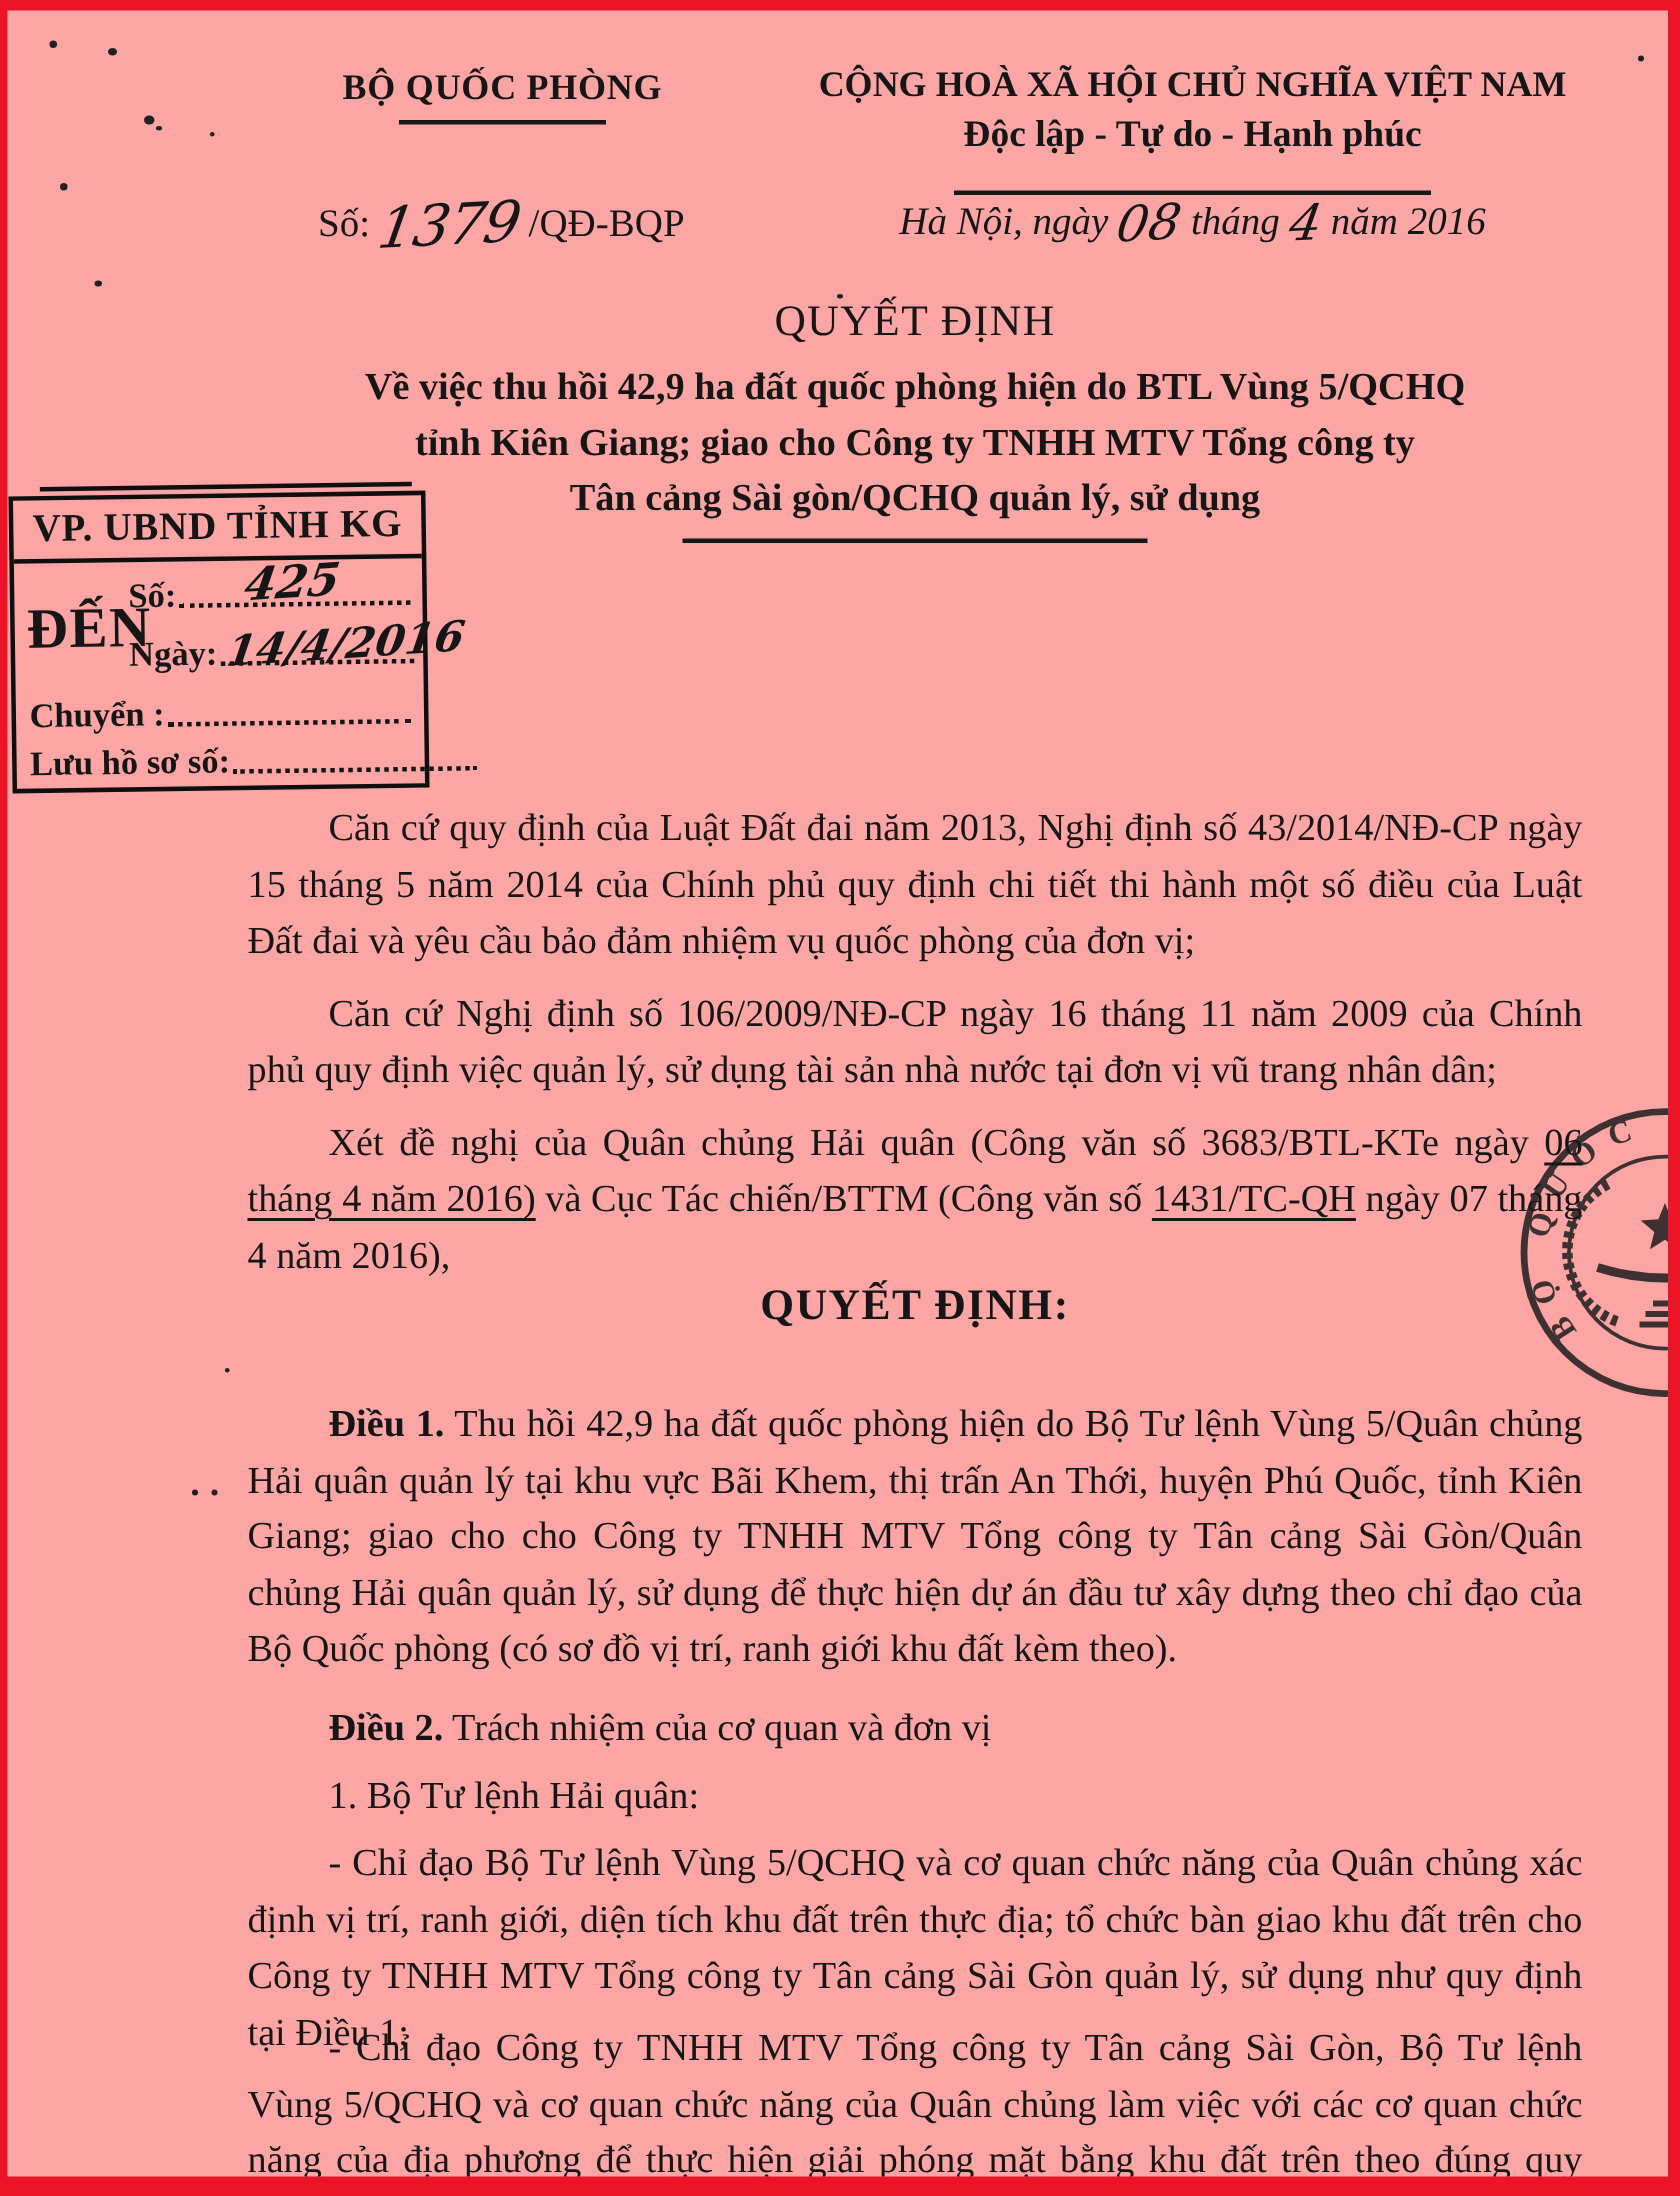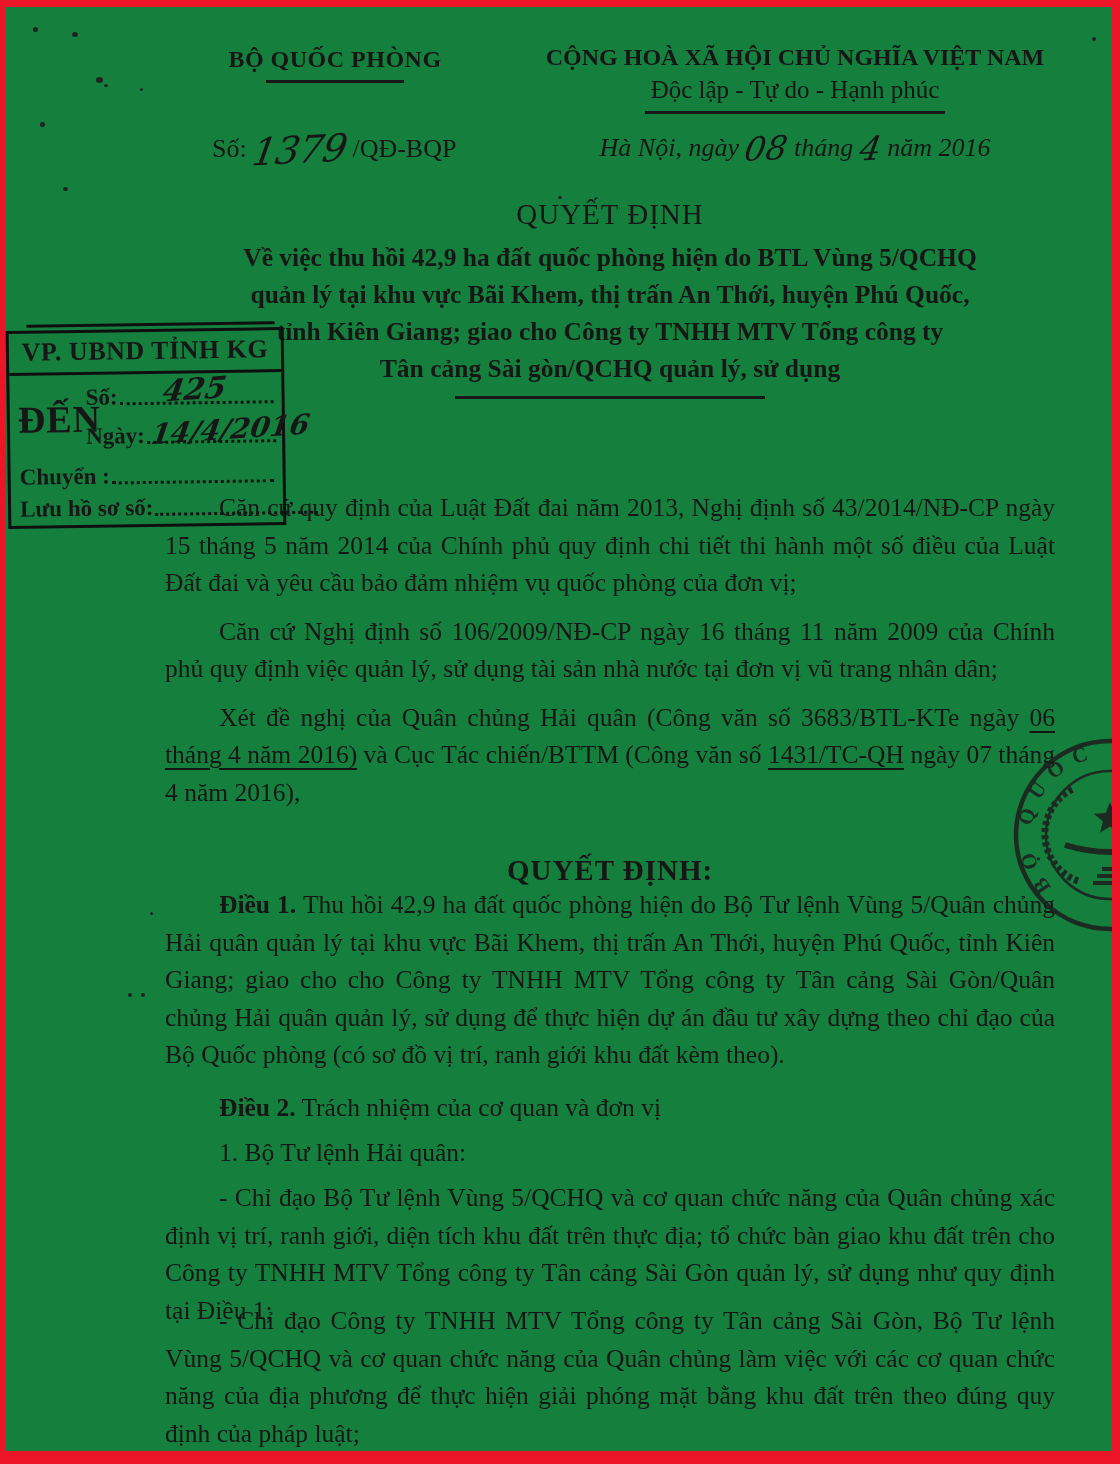--- a/index.html
+++ b/index.html
@@ -1,30 +1,30 @@
 <!DOCTYPE html>
 <html><head>
 <meta charset="utf-8">
 <style>
   html,body{margin:0;padding:0;}
   body{width:1120px;height:1464px;position:relative;background:#ec1527;
        font-family:"Liberation Serif","DejaVu Serif",serif;color:#161616;}
   .page{position:absolute;left:5px;top:7px;width:1107px;height:1444px;
-        background:#15803d;overflow:hidden;}
+        background:#fca5a5;overflow:hidden;}
   .abs{position:absolute;}
   .b{font-weight:bold;}
 
   
   .hdr-left{left:175px;top:39px;width:310px;text-align:center;}
   .org{font-size:24px;font-weight:bold;letter-spacing:.5px;}
   .org-rule{width:138px;height:0;border-top:3px solid #181818;margin:7px auto 0;}
   .hdr-right{left:535px;top:37px;width:510px;text-align:center;}
   .republic{font-size:24px;font-weight:bold;}
-  .motto{font-size:25px;font-weight:normal;margin-top:5px;display:inline-block;
-         border-bottom:3px solid #181818;padding:0 6px 7px;}
+  .motto{font-size:25px;font-weight:bold;margin-top:5px;display:inline-block;
+         border-bottom:3px solid #181818;padding:0 6px 23px;}
   .so-line{left:207px;top:127px;width:280px;font-size:26px;}
   .date-line{left:555px;top:126px;width:470px;text-align:center;
              font-style:italic;font-size:26px;}
   .hw{font-style:italic;display:inline-block;transform:skewX(-12deg) rotate(-3deg);
       font-family:"DejaVu Serif",serif;}
   .hw-num{font-size:38px;line-height:20px;vertical-align:-6px;letter-spacing:-1px;}
   .hw-day{font-size:33px;line-height:20px;vertical-align:-4px;}
 
   
   .title-block{left:160px;top:191px;width:890px;text-align:center;}
@@ -45,21 +45,21 @@
   .srow{position:absolute;display:flex;align-items:flex-end;font-size:23px;}
   .srow .dots{flex:1;border-bottom:3px dotted #141414;margin:0 2px 5px;}
   .row-so{left:76px;top:52px;width:190px;}
   .row-ngay{left:76px;top:91px;width:192px;}
   .row-chuyen{left:9px;top:131px;width:256px;}
   .row-luu{left:9px;top:163px;width:300px;}
   .so-val{position:absolute;left:78px;top:-12px;font-size:30px;}
   .ngay-val{position:absolute;left:66px;top:-9px;font-size:28px;}
 
   
-  .flow{width:890px;left:160px;}
+  .flow{width:890px;left:160px;margin-top:44px;}
   .flow p{margin:0;font-size:25.5px;line-height:37.5px;text-align:justify;
           text-indent:54px;}
   .recitals{top:482px;}
   .recitals p{margin-bottom:11px;}
   .u{text-decoration:underline;text-underline-offset:5px;}
   .dec-head{left:160px;top:847px;width:890px;text-align:center;
             font-size:29px;font-weight:bold;letter-spacing:1px;}
   .a1{top:879px;} .a2{top:1082px;} .it1{top:1127px;}
   .b1{top:1172px;} .b2{top:1295px;}
 
@@ -107,21 +107,20 @@
     <span class="hw hw-day">08</span>
     <span>tháng</span>
     <span class="hw hw-day">4</span>
     <span>năm 2016</span>
   </div>
 
   <div class="abs title-block">
     <div class="t-head">QUYẾT ĐỊNH</div>
     <div class="t-sub">
       <div>Về việc thu hồi 42,9 ha đất quốc phòng hiện do BTL Vùng 5/QCHQ</div>
-      <div>quản lý tại khu vực Bãi Khem, thị trấn An Thới, huyện Phú Quốc,</div>
       <div>tỉnh Kiên Giang; giao cho Công ty TNHH MTV Tổng công ty</div>
       <div>Tân cảng Sài gòn/QCHQ quản lý, sử dụng</div>
     </div>
     <div class="t-rule"></div>
   </div>
 
   <div class="abs stamp">
     <div class="stamp-title">VP. UBND TỈNH KG</div>
     <div class="den">ĐẾN</div>
     <div class="srow row-so">

